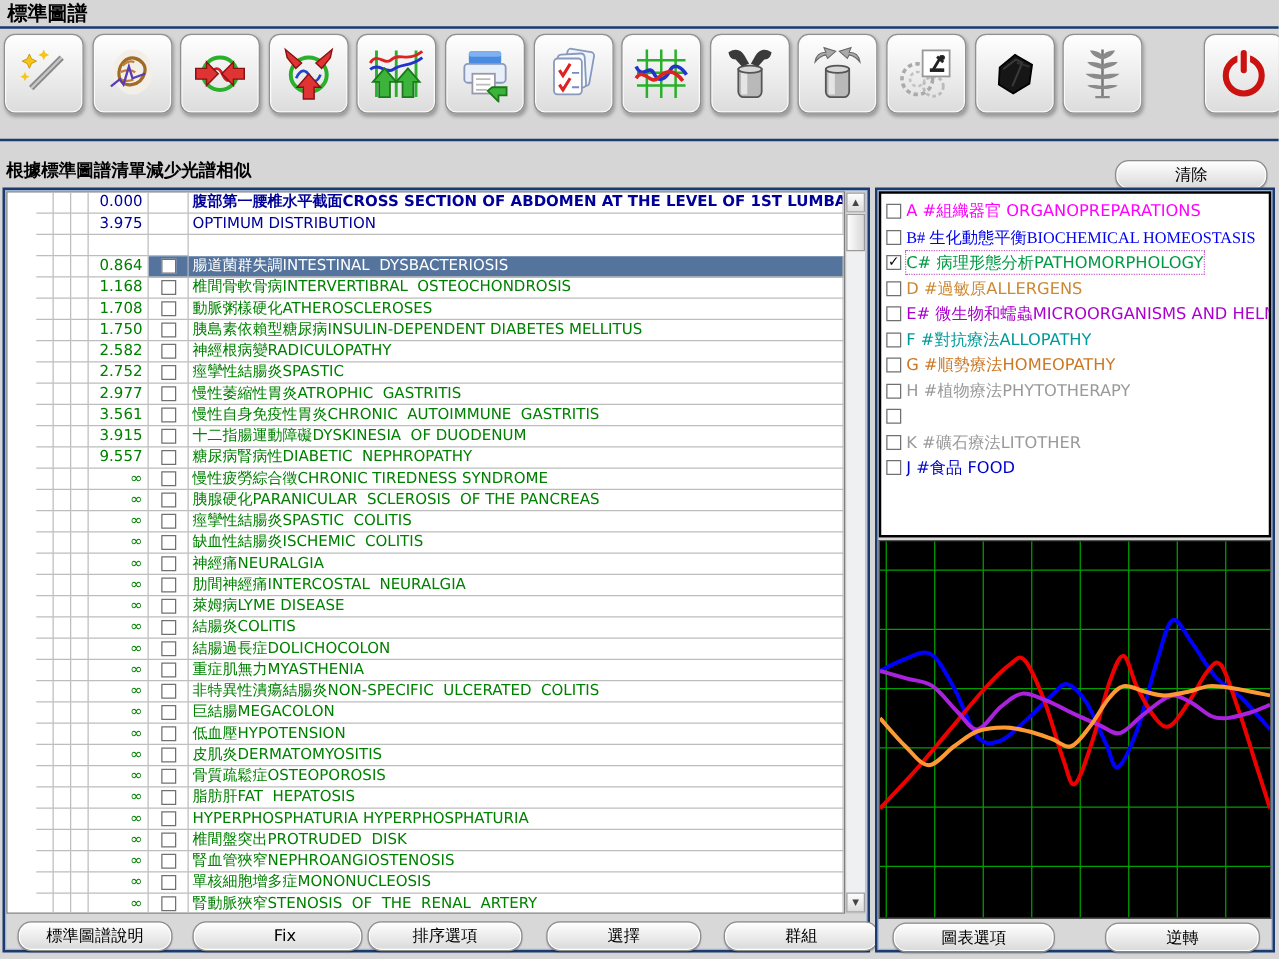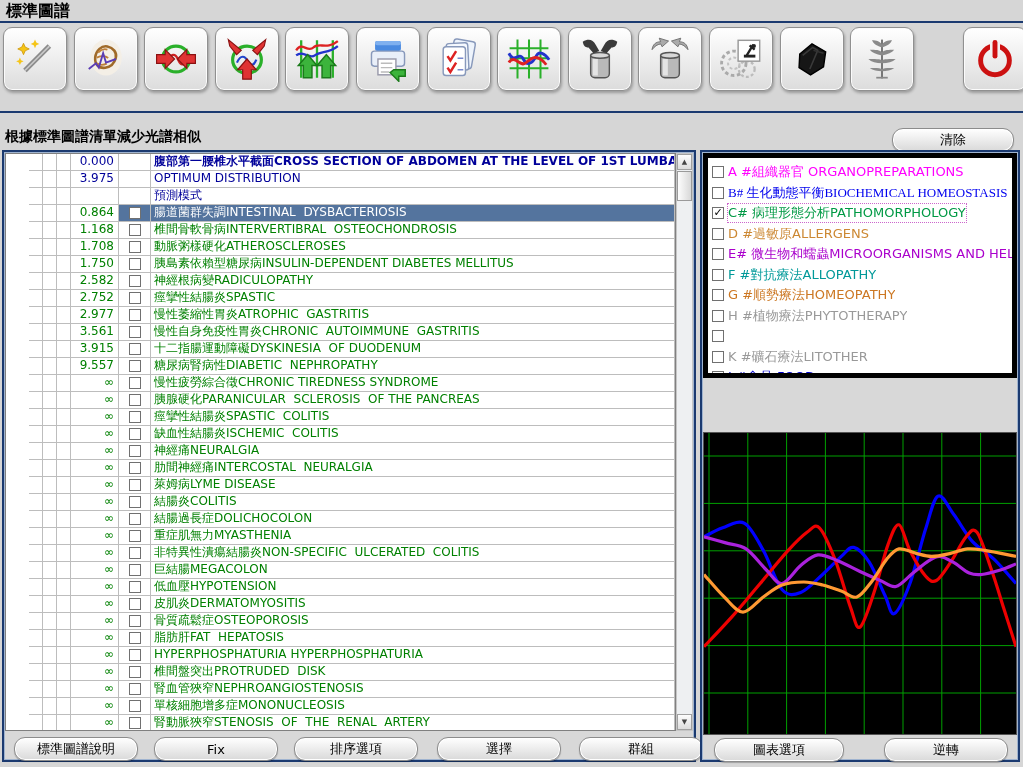--- a/index.html
+++ b/index.html
@@ -67,21 +67,21 @@
         display:flex;align-items:center;justify-content:center;cursor:pointer;}
   #sb-up{top:0;}
   #sb-down{bottom:0;}
   #sb-thumb{position:absolute;left:0;top:17px;width:15px;height:30px;
         background:linear-gradient(90deg,#fdfdfd,#d8d8d8);border:1px solid #9a9a9a;box-sizing:border-box;cursor:pointer;}
 
   
   .foot-btn{top:585px;width:122px;}
 
   
-  #cat-list{left:1px;top:1px;width:314px;height:225px;background:#fff;border:5px solid #000000;box-sizing:border-box;
+  #cat-list{left:1px;top:1px;width:314px;height:277px;background:#fff;border:2px solid #000000;box-sizing:border-box;
             padding-top:4px;overflow:hidden;}
   .cat{display:flex;align-items:center;height:20.5px;padding-left:4px;cursor:pointer;}
   .cat .cb{margin-right:4px;flex:0 0 12px;}
   .cat .lbl{font-size:13px;white-space:nowrap;overflow:hidden;}
   .cat.focus .lbl{outline:1px dotted #cc66cc;}
 
   
   #chart{left:1px;top:280px;width:314px;height:303px;background:#000;border:1px solid #555;box-sizing:border-box;}
   #chart svg{display:block;width:312px;height:301px;}
 
@@ -272,21 +272,20 @@
         <div class="c val navy">3.975</div>
         <div class="c chk"></div>
         <div class="c name navy">OPTIMUM DISTRIBUTION</div>
       </div>
       <div class="row">
         <div class="c"></div>
         <div class="c"></div>
         <div class="c"></div>
         <div class="c val navy"></div>
         <div class="c chk"></div>
-        <div class="c name navy">預測模式</div>
       </div>
       <div class="row sel">
         <div class="c"></div>
         <div class="c"></div>
         <div class="c"></div>
         <div class="c val green">0.864</div>
         <div class="c chk">
           <span class="cb"></span>
         </div>
         <div class="c name green">腸道菌群失調INTESTINAL  DYSBACTERIOSIS</div>
@@ -592,21 +591,21 @@
         <div class="c name green">腎動脈狹窄STENOSIS  OF  THE  RENAL  ARTERY</div>
       </div>
     </div>
   <div class="abs" id="vscroll">
     <div class="sbtn" id="sb-up">▲</div>
     <div id="sb-thumb"></div>
     <div class="sbtn" id="sb-down">▼</div>
   </div>
   <div id="left-footer">
       <div class="btn foot-btn" style="left: 10px;">標準圖譜說明</div>
-      <div class="btn foot-btn" style="left: 150px;">Fix</div>
+      <div class="btn foot-btn" style="left: 150px; padding-left: 12px;">Fix</div>
       <div class="btn foot-btn" style="left: 290px;">排序選項</div>
       <div class="btn foot-btn" style="left: 433px;">選擇</div>
       <div class="btn foot-btn" style="left: 575px;">群組</div>
     </div>
 </div>
 
 <div class="panel" id="right-panel">
   <div class="abs" id="cat-list">
       <div class="cat">
         <span class="cb"></span>

